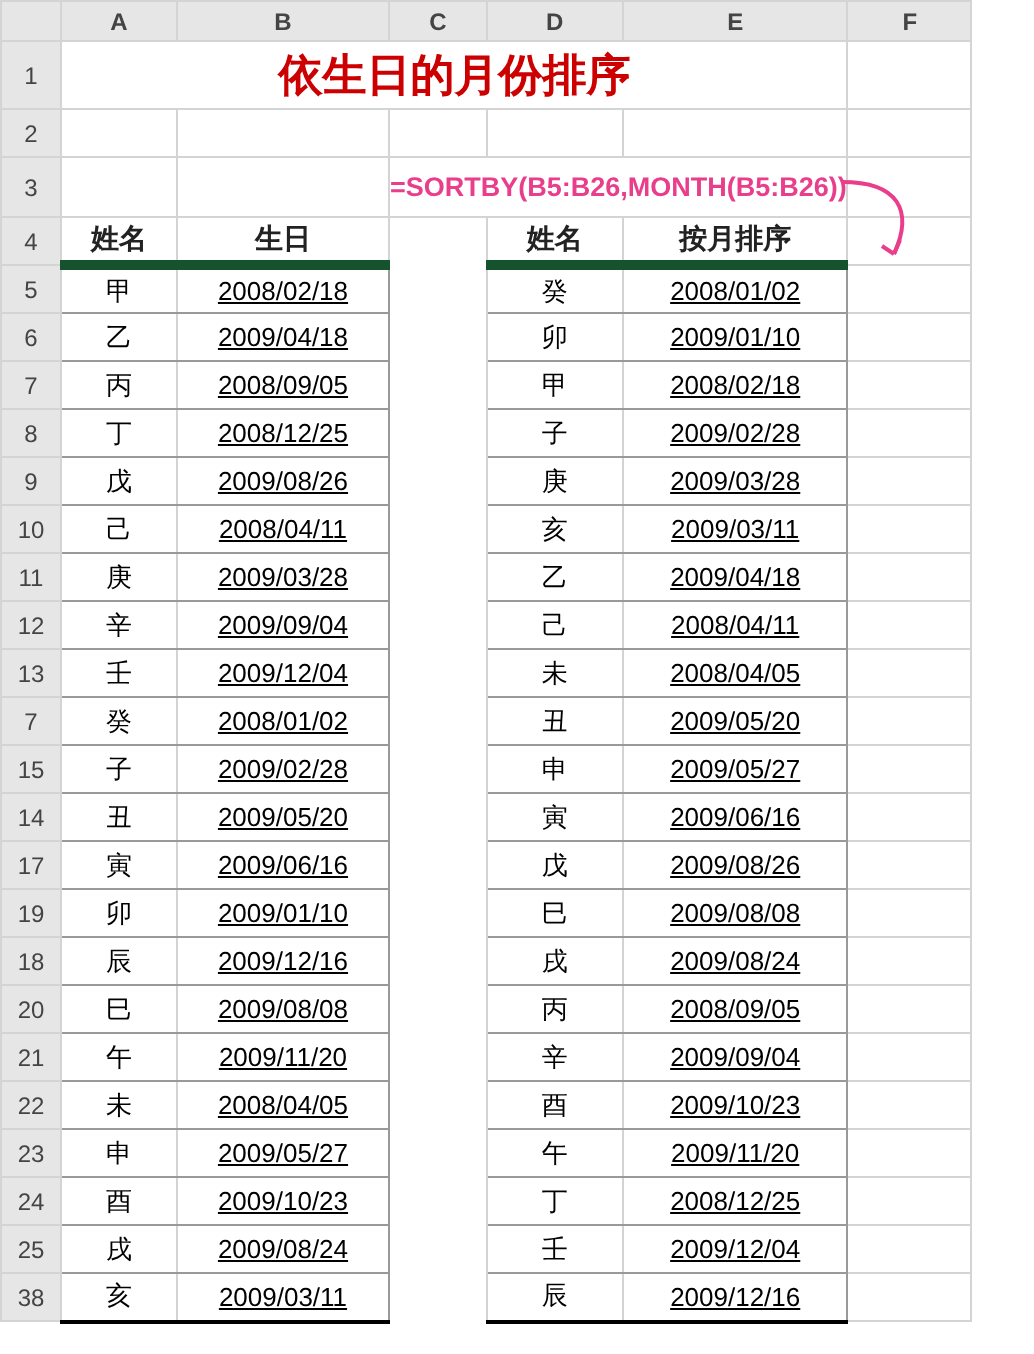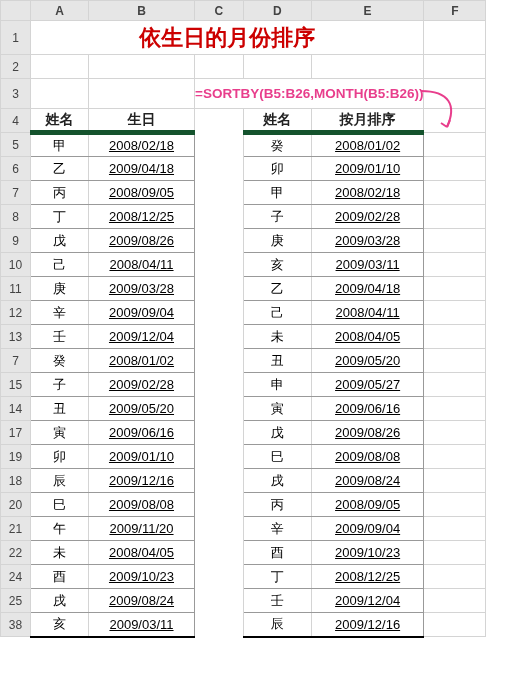--- a/index.html
+++ b/index.html
@@ -312,20 +312,29 @@
         <tr class="data-row">
           <td class="rowhdr">22</td>
           <td class="dcell left-bord">未</td>
           <td class="dcell right-bord">2008/04/05</td>
           <td class="blank-mid"></td>
           <td class="dcell left-bord">酉</td>
           <td class="dcell right-bord">2009/10/23</td>
           <td></td>
         </tr>
         <tr class="data-row">
+          <td class="rowhdr">23</td>
+          <td class="dcell left-bord">申</td>
+          <td class="dcell right-bord">2009/05/27</td>
+          <td class="blank-mid"></td>
+          <td class="dcell left-bord">午</td>
+          <td class="dcell right-bord">2009/11/20</td>
+          <td></td>
+        </tr>
+        <tr class="data-row">
           <td class="rowhdr">24</td>
           <td class="dcell left-bord">酉</td>
           <td class="dcell right-bord">2009/10/23</td>
           <td class="blank-mid"></td>
           <td class="dcell left-bord">丁</td>
           <td class="dcell right-bord">2008/12/25</td>
           <td></td>
         </tr>
         <tr class="data-row">
           <td class="rowhdr">25</td>

